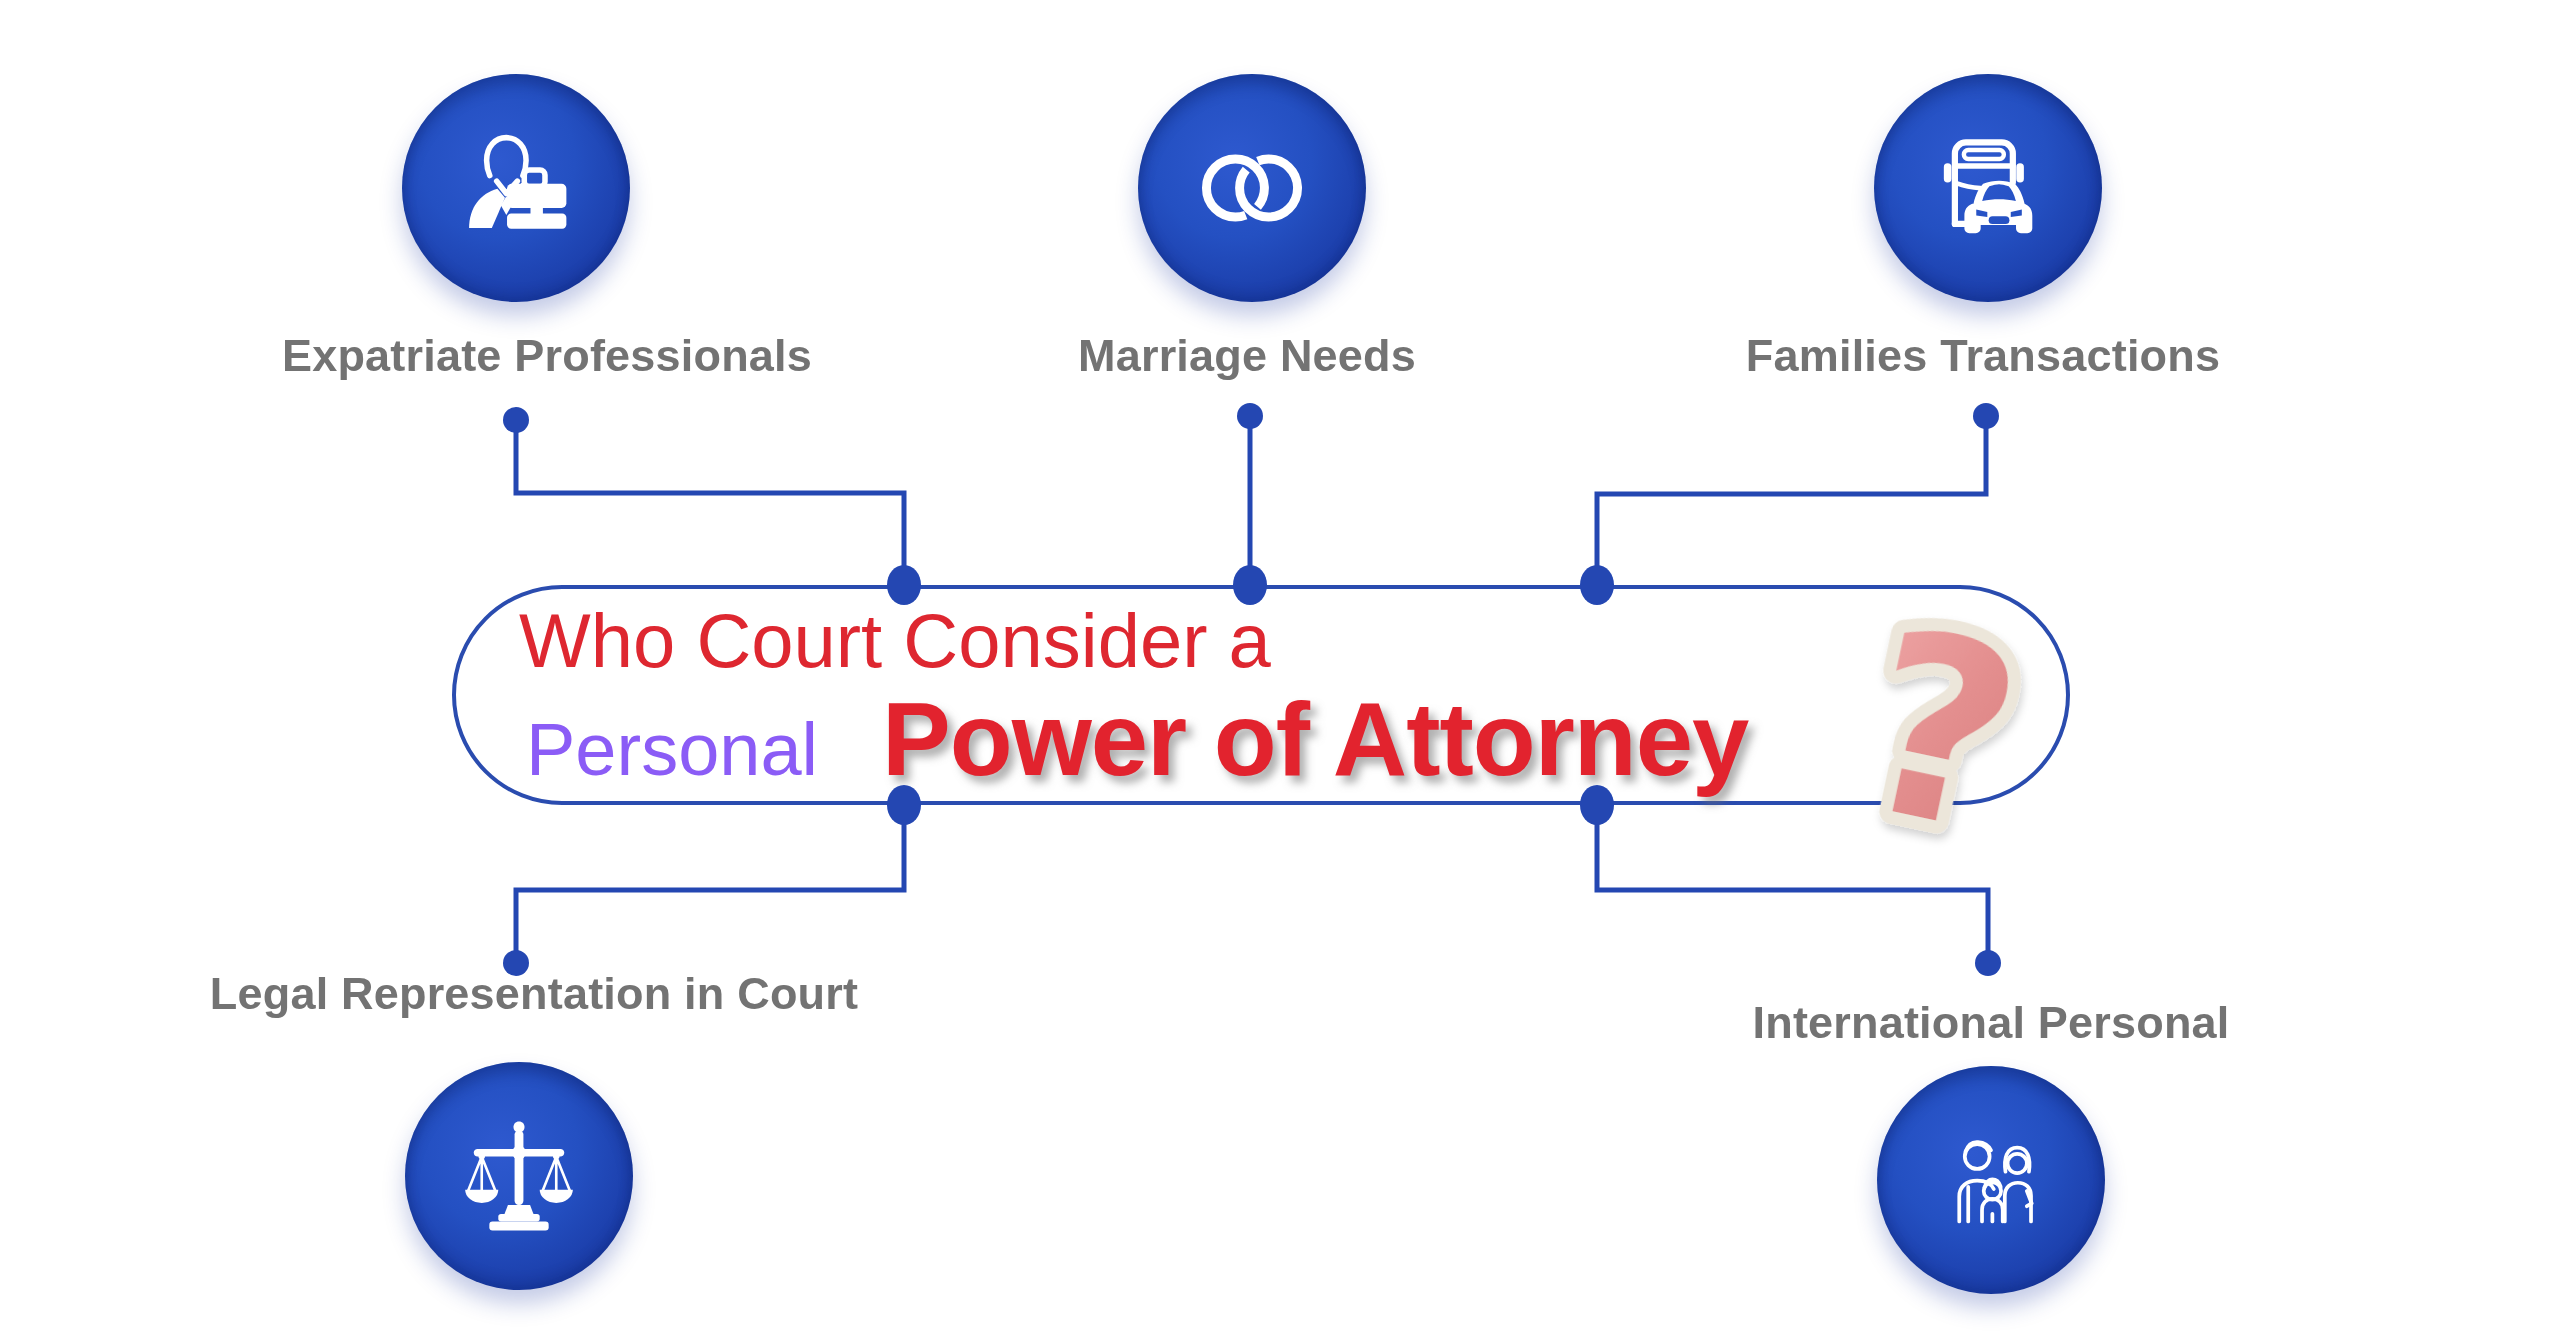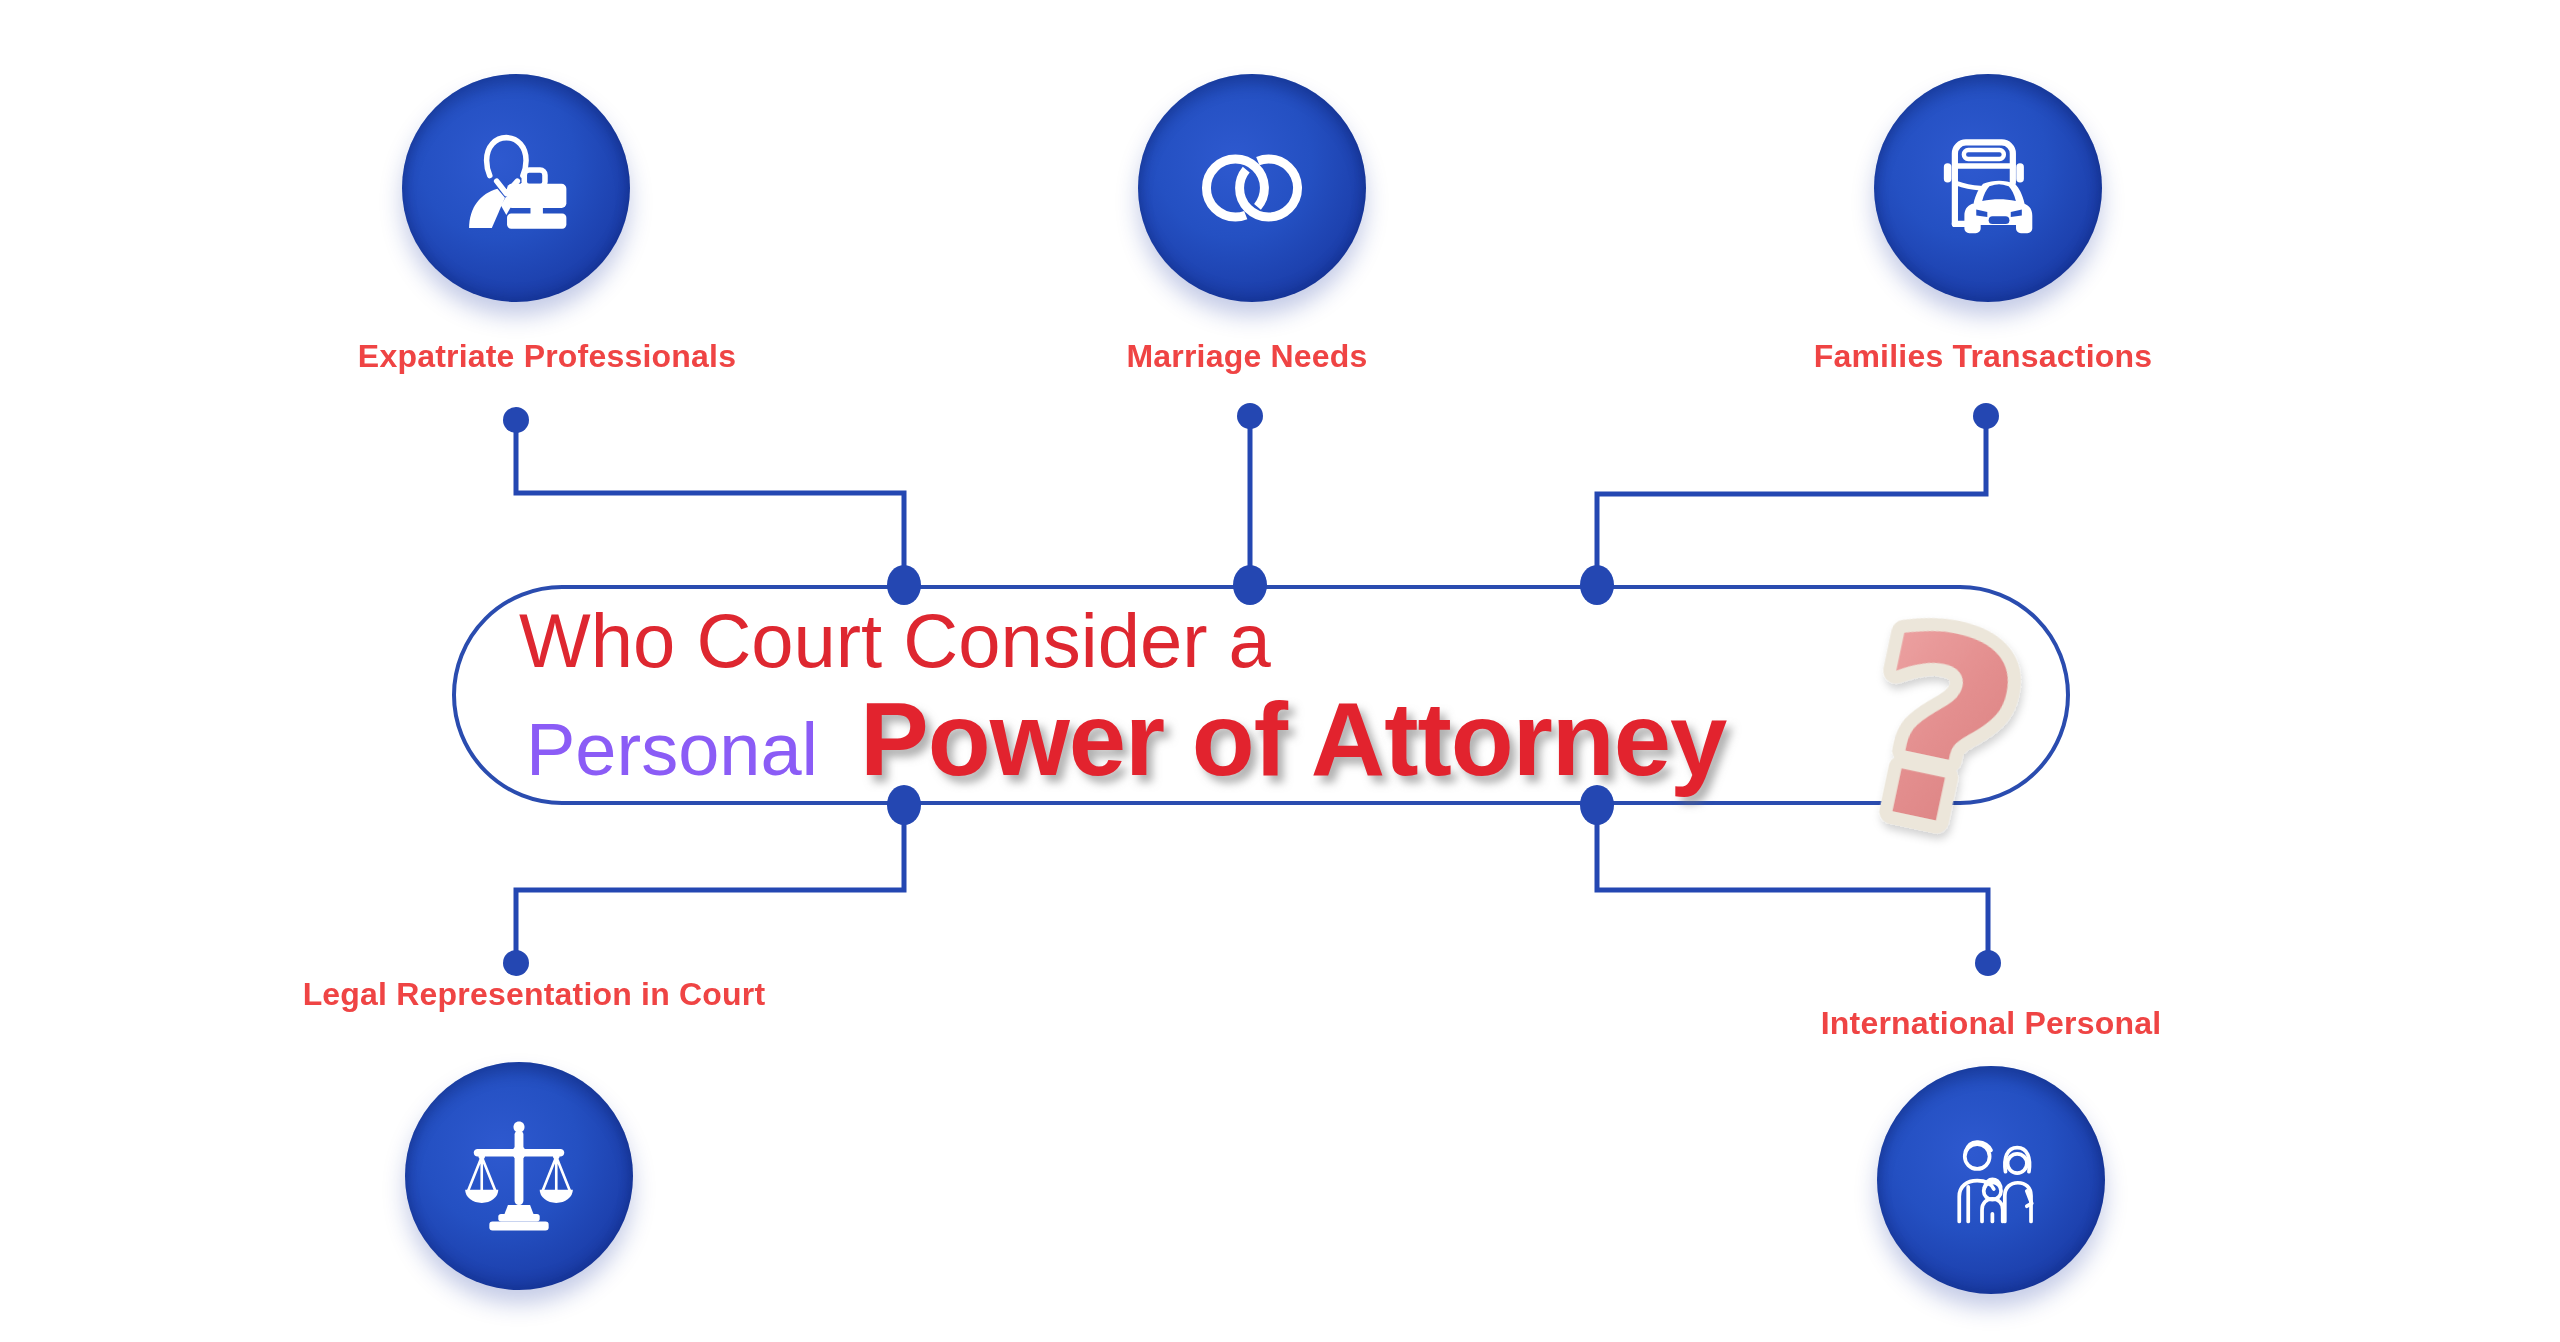--- a/index.html
+++ b/index.html
@@ -19,22 +19,22 @@
     box-shadow:0 14px 22px rgba(23,52,158,0.25),
                inset 0 10px 14px rgba(8,22,85,0.30),
                inset 0 -8px 12px rgba(8,22,85,0.18);
     display:flex;align-items:center;justify-content:center;
   }
   .node-circle svg{width:138px;height:138px;}
   
   .node-label{
     position:absolute;
     transform:translateX(-50%);
-    font-size:32px;line-height:48px;font-weight:700;
-    color:#ef4444;white-space:nowrap;text-align:center;
+    font-size:45px;line-height:48px;font-weight:700;
+    color:#737373;white-space:nowrap;text-align:center;
     letter-spacing:0.2px;
   }
   
   .connectors{position:absolute;left:0;top:0;width:2560px;height:1342px;z-index:4;pointer-events:none;}
   
   .pill{
     position:absolute;left:452px;top:585px;width:1618px;height:220px;
     box-sizing:border-box;
     border:4px solid #2a4caf;border-radius:120px;
     background:#ffffff;z-index:2;
@@ -46,21 +46,21 @@
   }
   .title-line2{
     position:absolute;left:70px;top:96px;white-space:nowrap;
   }
   .title-line2 .regular{
     font-size:74px;line-height:110px;font-weight:400;color:#8b5cf6;
     vertical-align:baseline;
   }
   .title-line2 .emphasis{
     font-size:103px;line-height:110px;font-weight:800;color:#e2232e;
-    margin-left:42px;letter-spacing:-1px;vertical-align:baseline;
+    margin-left:64px;letter-spacing:-1px;vertical-align:baseline;
     text-shadow:6px 7px 8px rgba(110,110,110,0.55);
   }
   .question-mark{
     position:absolute;left:1828px;top:588px;width:230px;height:290px;z-index:6;
   }
 </style>
 </head>
 <body>
 
 <div class="canvas">

